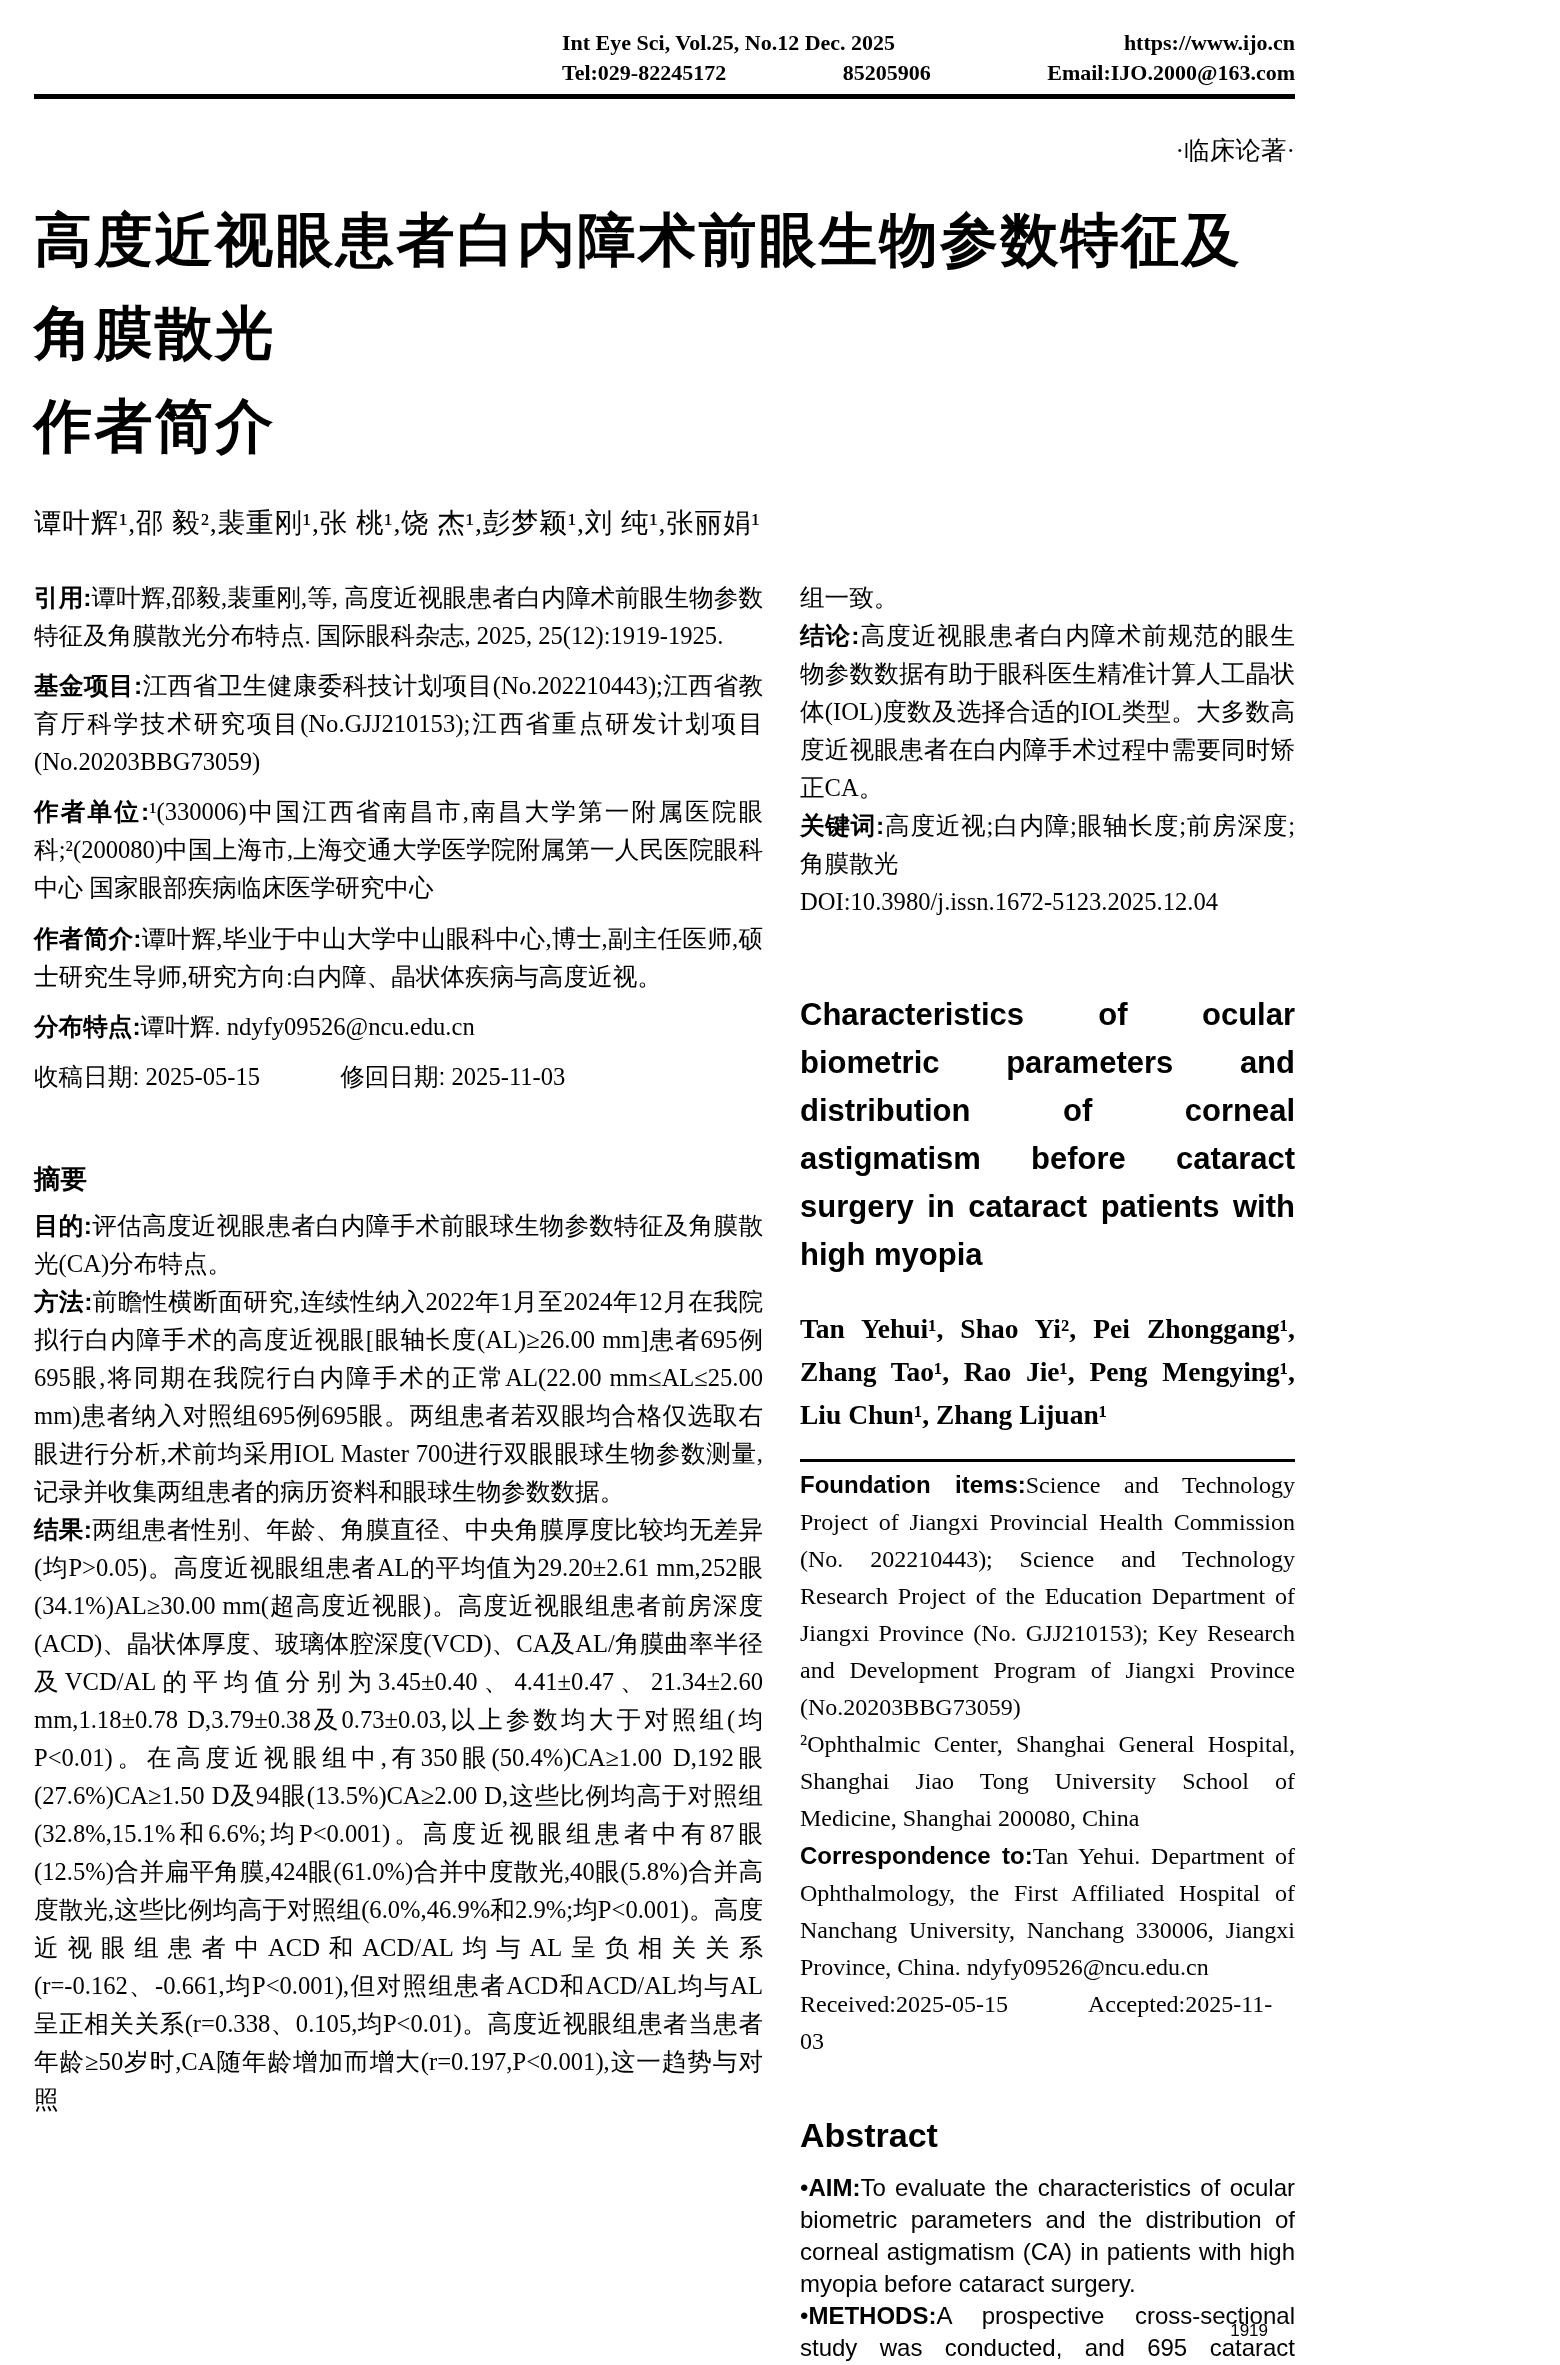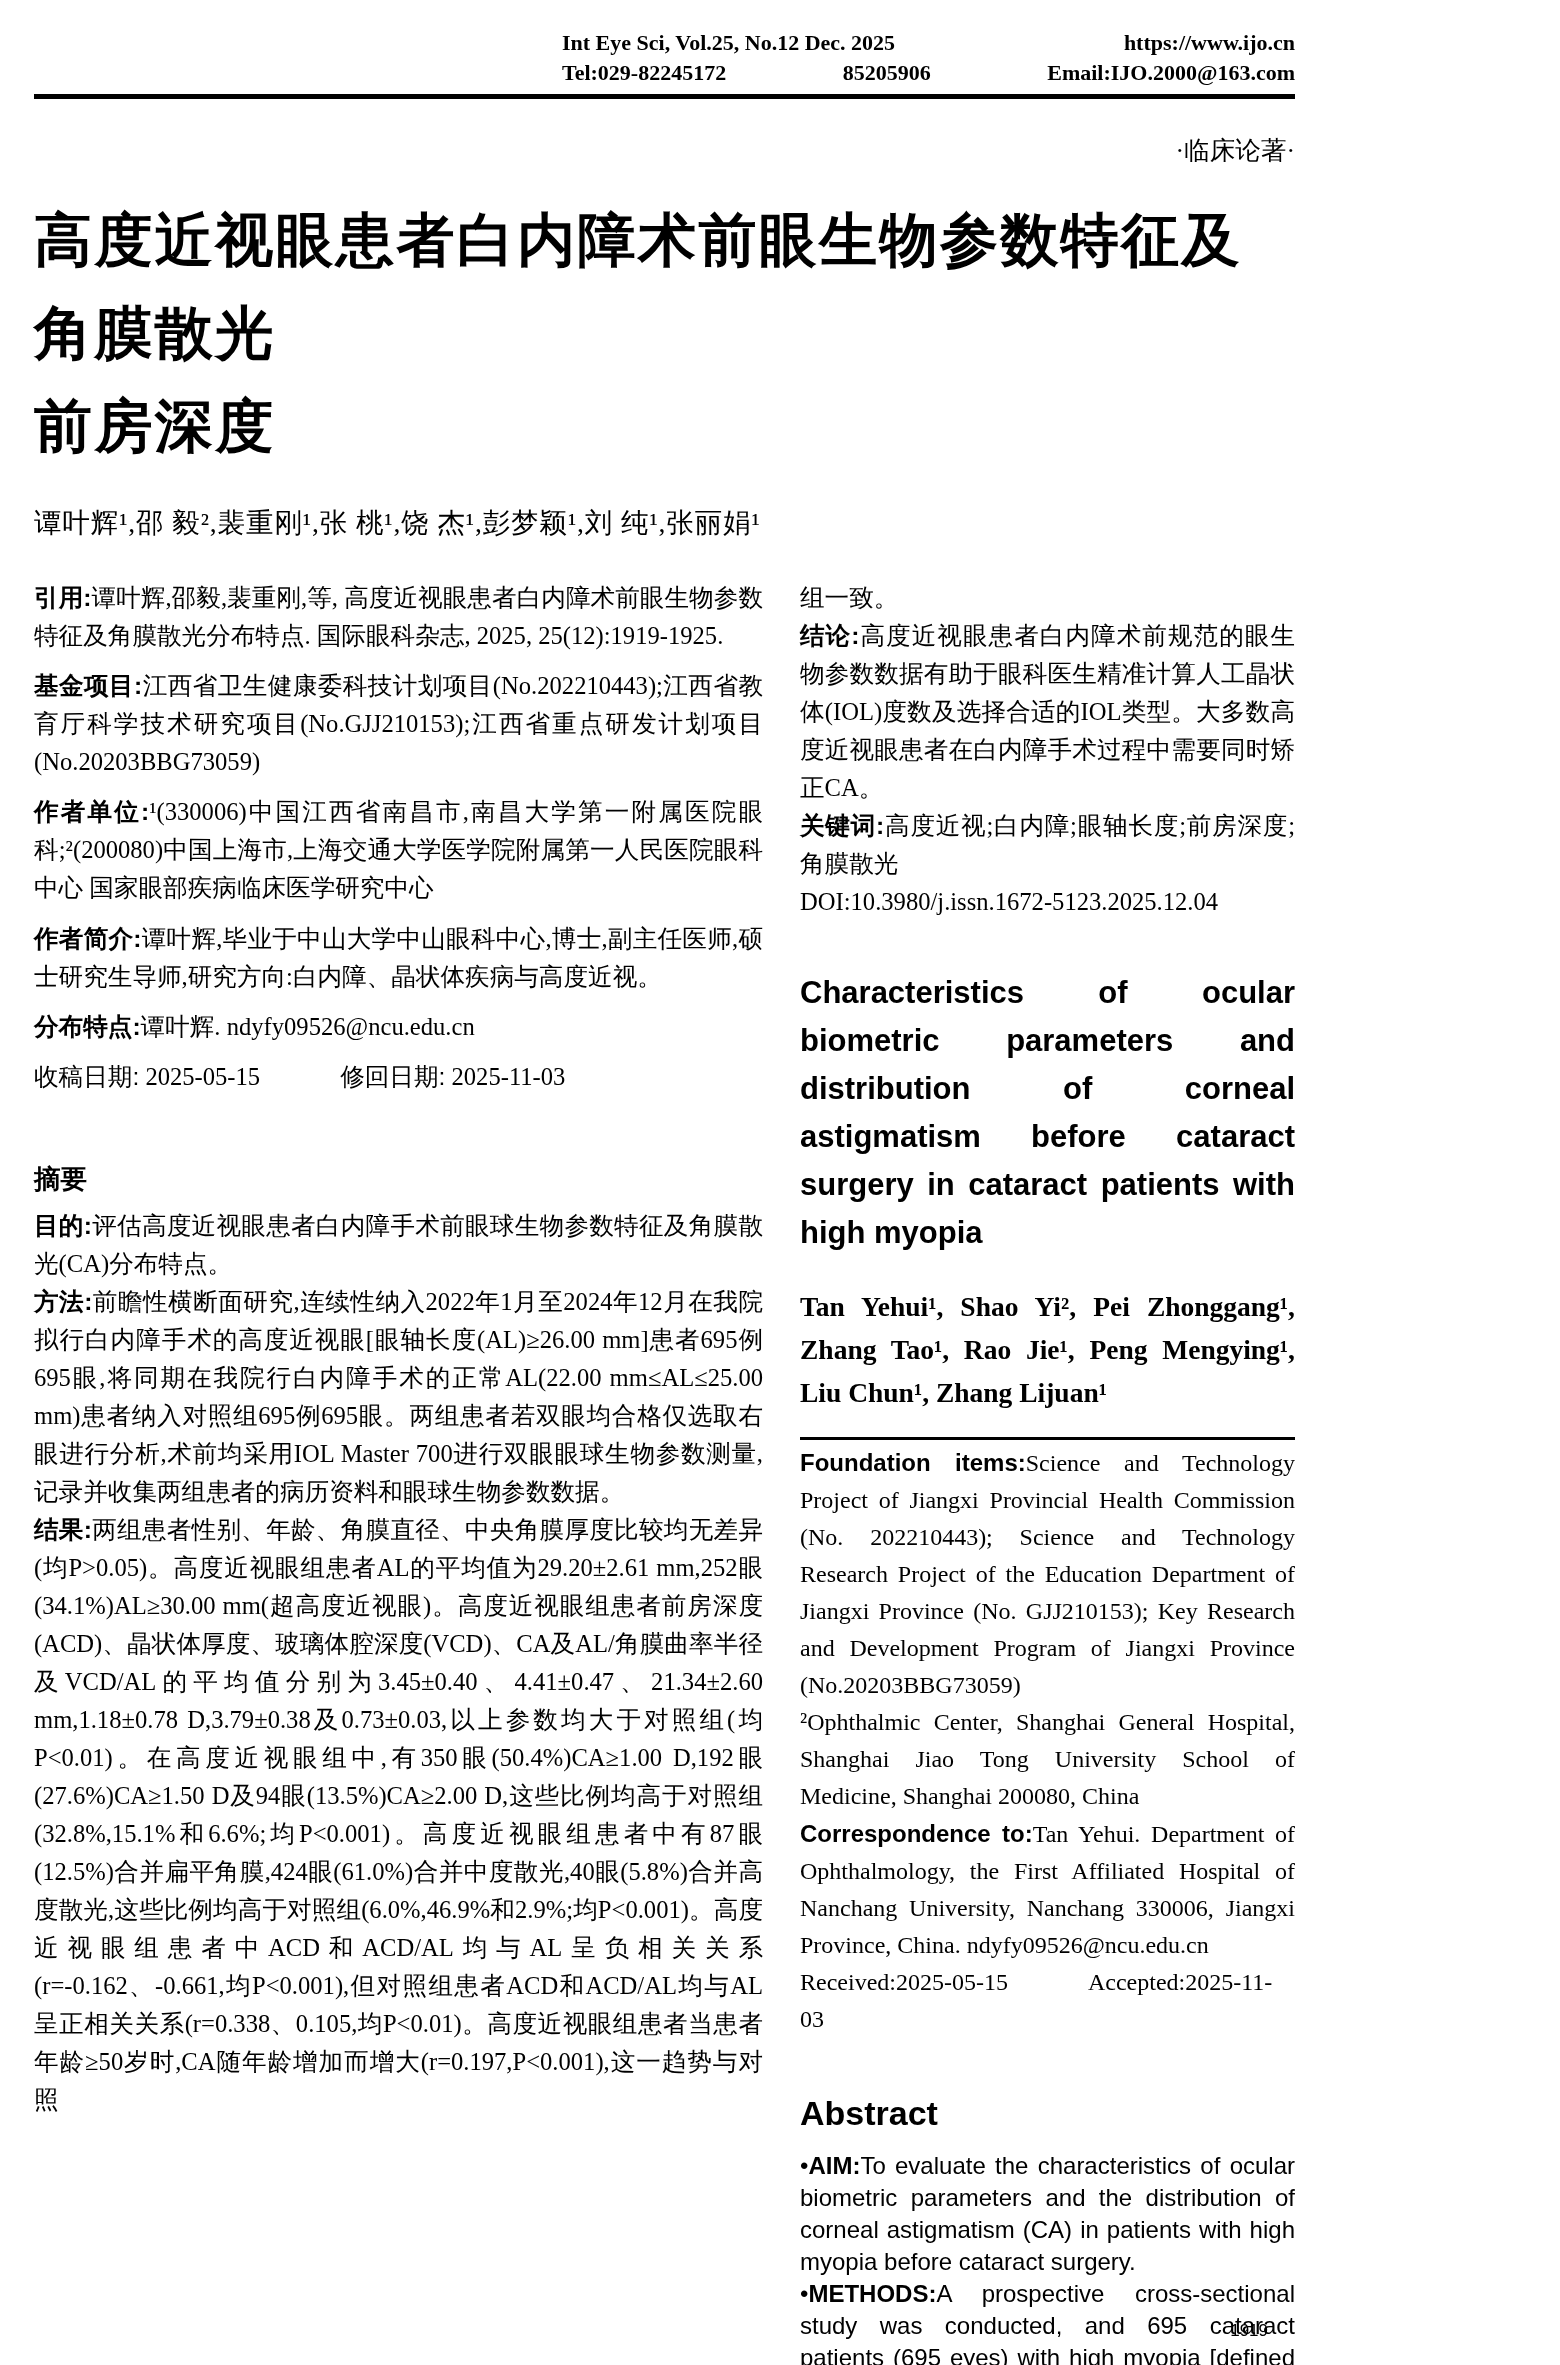--- a/index.html
+++ b/index.html
@@ -74,21 +74,21 @@
   .abs-cn { margin-top: 65px; }
   .abs-cn h2 {
     font-family: "Liberation Sans", "DejaVu Sans", sans-serif;
     font-size: 26.5px;
     font-weight: bold;
     margin-bottom: 9.5px;
   }
   .abs-cn p { margin: 0; }
   
   .title-en {
-    margin-top: 48px;
+    margin-top: 70px;
     font-family: "Liberation Sans", "DejaVu Sans", sans-serif;
     font-weight: bold;
     font-size: 31px;
     line-height: 48px;
     text-align: justify;
   }
   .authors-en {
     margin-top: 28px;
     font-family: "Liberation Serif", "DejaVu Serif", serif;
     font-weight: bold;
@@ -140,21 +140,21 @@
       <span>85205906</span>
       <span>Email:IJO.2000@163.com</span>
     </div>
   </div>
   <div class="hdr-rule"></div>
 
   <div class="article-type">·临床论著·</div>
 
   <h1 class="title-cn">
     <span>高度近视眼患者白内障术前眼生物参数特征及角膜散光</span>
-    <span>前房深度</span>
+    <span>作者简介</span>
   </h1>
 
   <div class="authors-cn">谭叶辉¹,邵 毅²,裴重刚¹,张 桃¹,饶 杰¹,彭梦颖¹,刘 纯¹,张丽娟¹</div>
 
   <div class="cols">
 
     <div class="col col-left">
 
       <div class="meta">
         <p><span class="lbl">引用:</span><span>谭叶辉,邵毅,裴重刚,等, 高度近视眼患者白内障术前眼生物参数特征及角膜散光分布特点. 国际眼科杂志, 2025, 25(12):1919-1925.</span></p>

